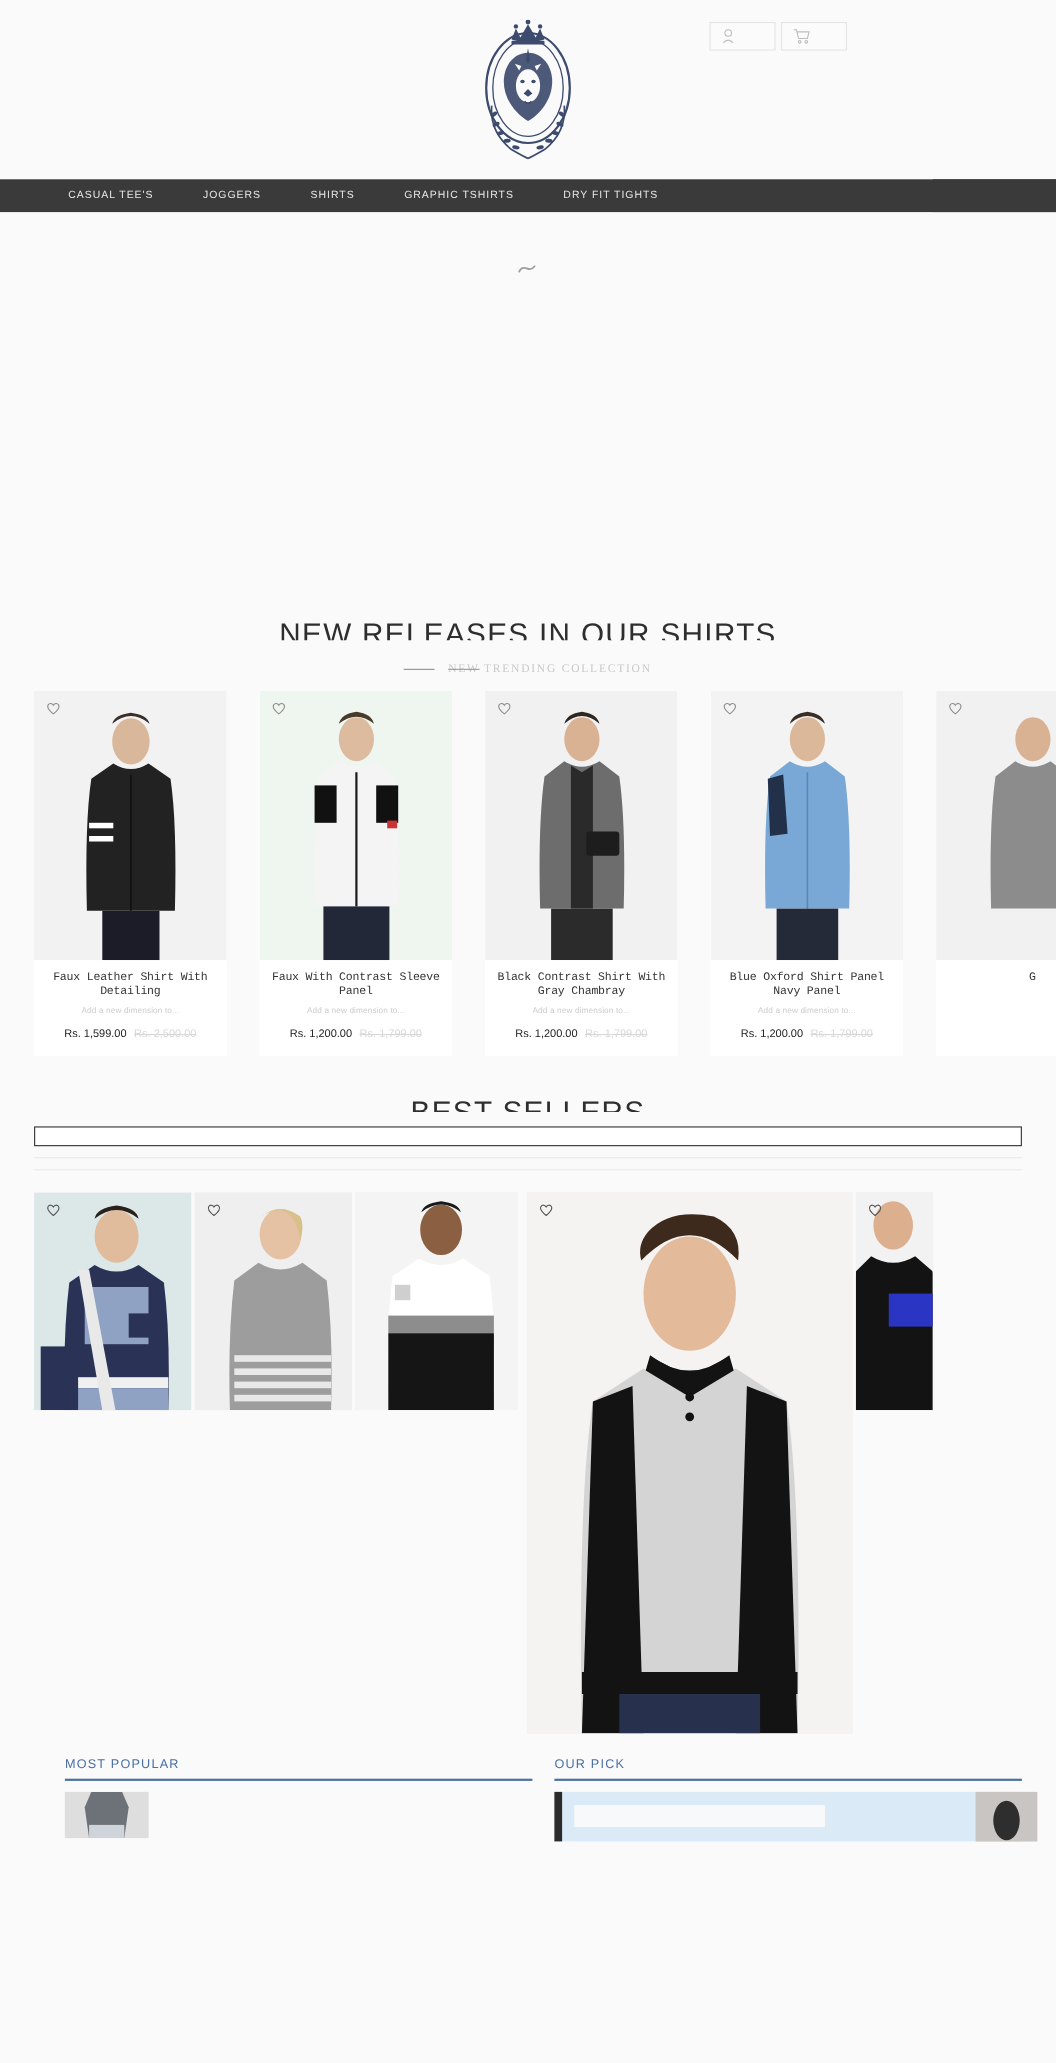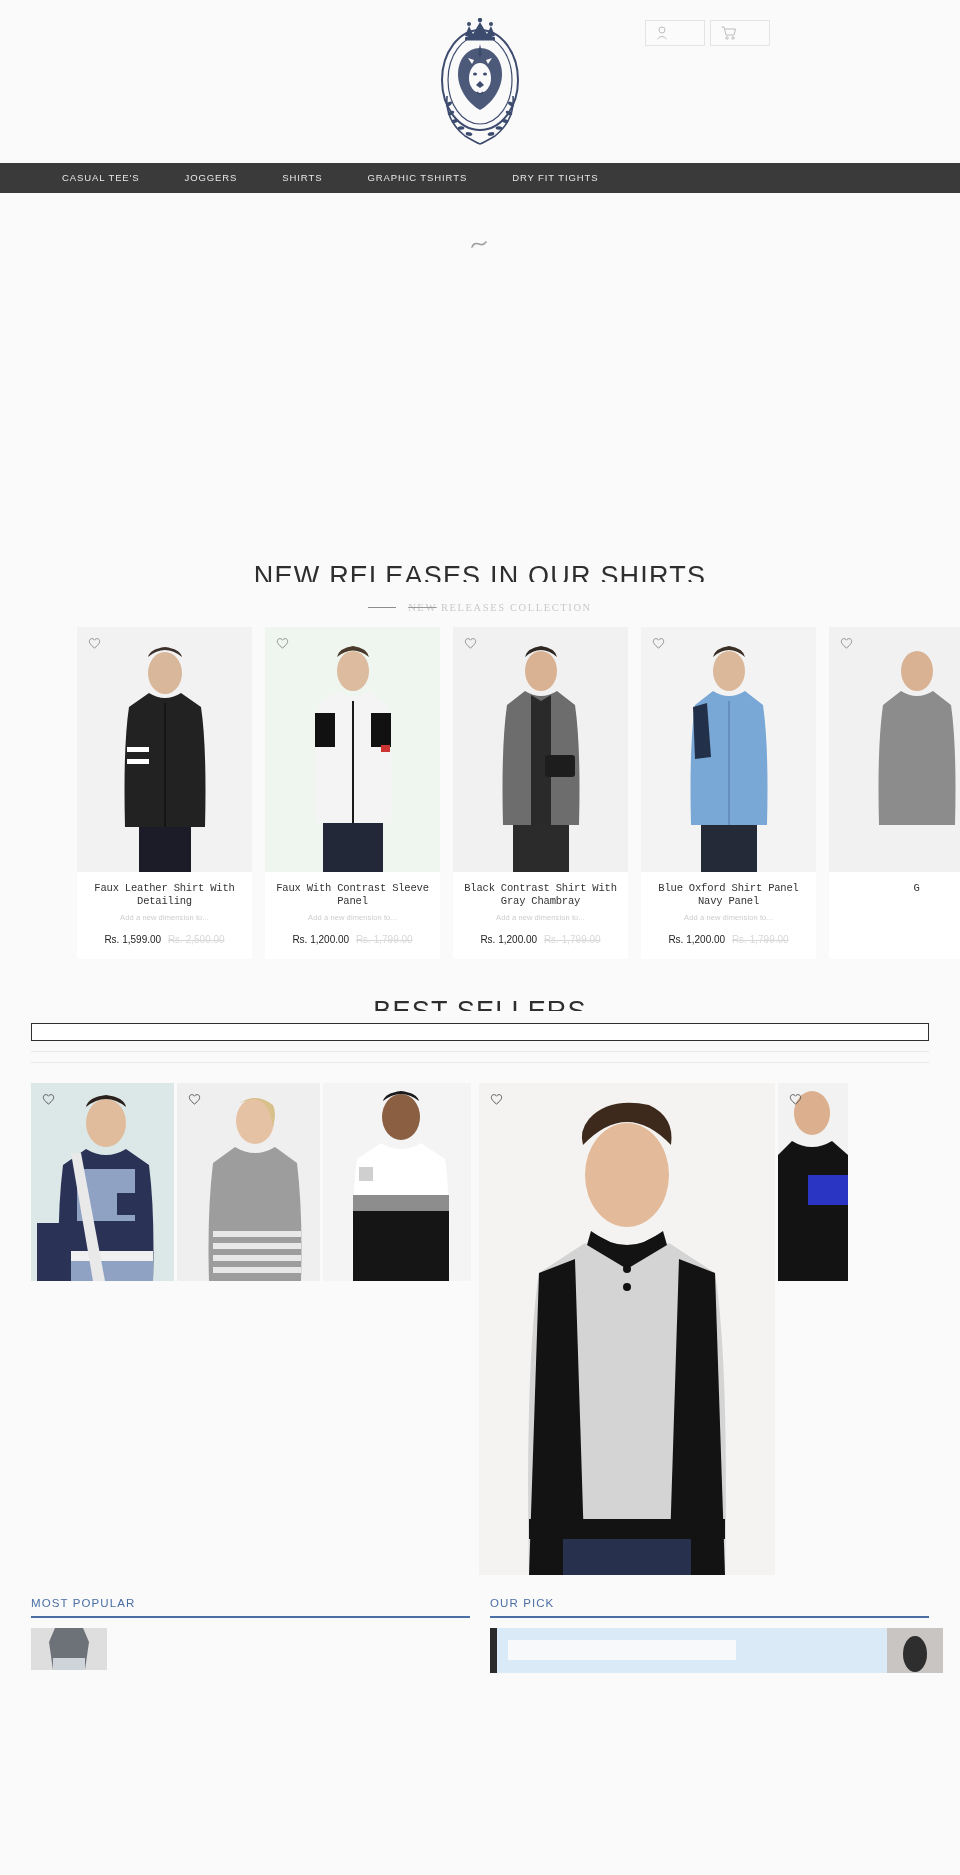--- a/index.html
+++ b/index.html
@@ -70,21 +70,21 @@
   .sec-title.clipped { height: 19px; overflow: hidden; line-height: 26px; }
   .sec-sub {
     margin-top: 16px; display: flex; align-items: center; justify-content: center;
     gap: 12px; font-size: 10.5px; letter-spacing: 1.6px; color: #c9c9c9;
     font-family: "Liberation Serif", serif;
   }
   .sub-dash { width: 28px; height: 1px; background: #8d8d8d; }
   .strike { text-decoration: line-through; text-decoration-color: #9a9a9a; }
 
   
-  .prod-row { display: flex; gap: 13px; padding: 0 31px; margin-top: 14px; overflow: hidden; margin-left: 46px; }
+  .prod-row { display: flex; gap: 30px; padding: 0 31px; margin-top: 14px; overflow: hidden; }
   .prod-card { width: 175px; flex: 0 0 175px; background: #fff; position: relative; }
   .prod-img { height: 245px; position: relative; overflow: hidden; }
   .heart {
     position: absolute; left: 11px; top: 10px; z-index: 3; cursor: pointer; line-height: 0;
   }
   .prod-info { padding: 10px 6px 14px; text-align: center; background: #fff; }
   .prod-name {
     font-family: "Liberation Mono", monospace; font-size: 10.5px; color: #333;
     line-height: 1.25; letter-spacing: -0.2px;
   }
@@ -108,21 +108,21 @@
   
   .bs-row { display: flex; gap: 3px; padding: 0 31px; margin-top: 20px; align-items: flex-start; }
   .bs-item { position: relative; overflow: hidden; background: #f0f0f0; }
   .bs-a { width: 143px; height: 198px; }
   .bs-b { width: 143px; height: 198px; }
   .bs-c { width: 148px; height: 198px; }
   .bs-big { width: 296px; height: 492px; margin-left: 5px; }
   .bs-edge { width: 70px; height: 198px; }
 
   
-  .cols { display: flex; gap: 20px; padding: 0 31px; margin-top: 22px; }
+  .cols { display: flex; gap: 20px; padding: 0 31px; margin-top: 22px; margin-left: 28px; }
   .col { flex: 1; }
   .col-head {
     font-size: 11.5px; letter-spacing: 1.1px; color: #4a6fa5; padding-bottom: 7px;
   }
   .col-rule { height: 1.5px; background: #4a6fa5; }
   .col-body { margin-top: 10px; display: flex; gap: 10px; align-items: flex-start; }
   .thumb { width: 76px; height: 42px; background: #d9d9d9; overflow: hidden; position: relative; }
   .pick-panel {
     margin-top: 10px; background: #daeaf7; height: 45px; position: relative;
     display: flex; align-items: center; padding-left: 18px;
@@ -227,21 +227,21 @@
 <div class="hero">
   <svg class="spinner" viewBox="0 0 26 26">
     <path d="M5 14 Q7 9 12 11 Q16 13 19 9" fill="none" stroke="#9e9e9e" stroke-width="1.6" stroke-linecap="round"></path>
   </svg>
 </div>
 
 <div class="sec-head">
   <div class="sec-title clipped">NEW RELEASES IN OUR SHIRTS</div>
   <div class="sec-sub">
     <span class="sub-dash"></span>
-    <span><span class="strike">NEW</span><span> RELEASES COLLECTION</span></span>
+    <span><span class="strike">NEW</span><span> TRENDING COLLECTION</span></span>
   </div>
 </div>
 
 <div class="prod-row">
 
   <div class="prod-card">
     <div class="prod-img">
       <div class="ph-bg" style="background:#f2f2f2"></div>
       <svg class="ph" viewBox="0 0 175 245" preserveAspectRatio="xMidYMid slice">
         <rect width="175" height="245" fill="#f2f2f2"></rect>

